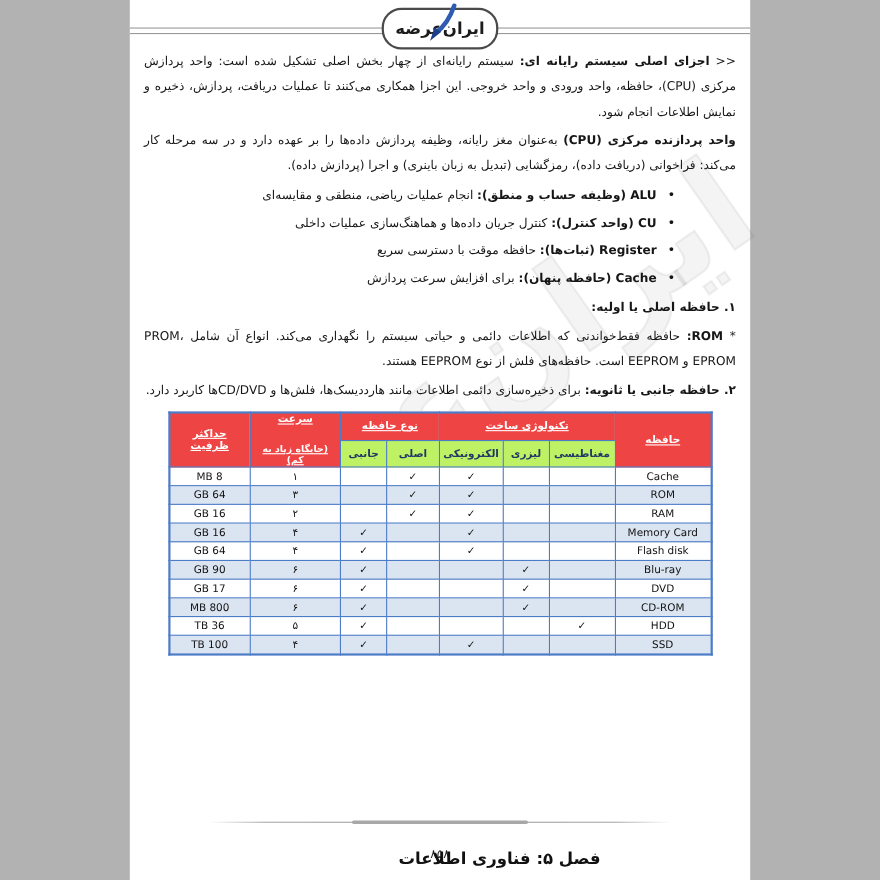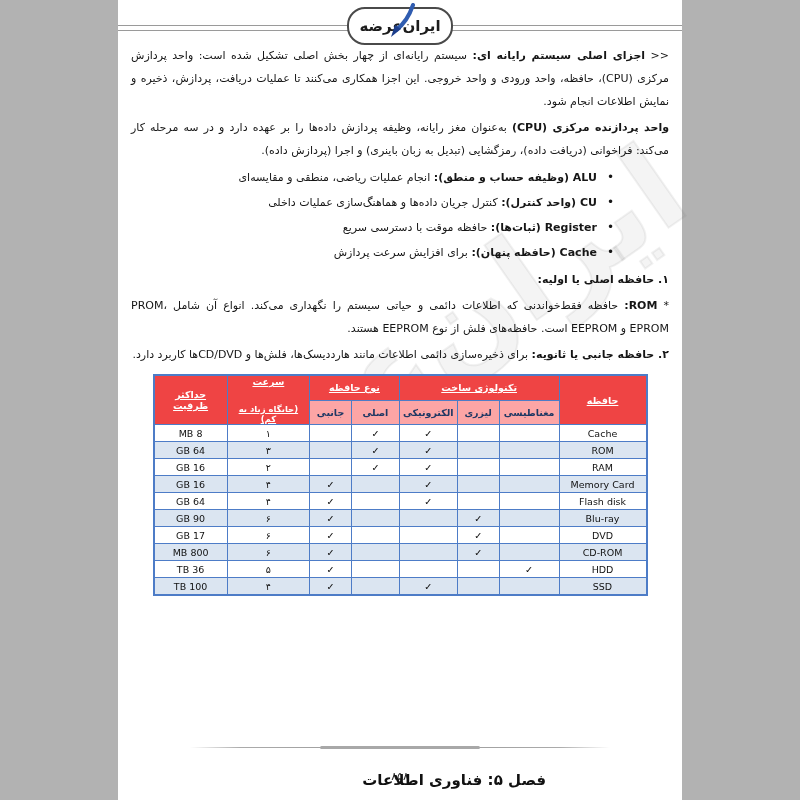--- a/index.html
+++ b/index.html
@@ -57,21 +57,21 @@
   table.memtab th, table.memtab td{
     border:1px solid #4d7cc7;text-align:center;vertical-align:middle;
     padding:0 2px;
   }
   th.group{
     background:#ef4444;color:#ffffff;font-size:9.5px;font-weight:bold;
     height:17px;
     text-decoration:underline;
   }
   th.sub{
-    background:#fca5a5;color:#1f3864;font-size:9.5px;font-weight:bold;
+    background:#bef264;color:#1f3864;font-size:9.5px;font-weight:bold;
     height:17px;
   }
   .speed-sub{font-size:8.5px;font-weight:bold;display:block;line-height:10px;margin-top:16px;}
   .speed-main{display:block;line-height:12px;}
   table.memtab td{font-size:9.5px;height:16px;color:#111;}
   table.memtab tbody tr:nth-child(even){background:#dbe5f1;}
   
   .footer-rule{
     position:absolute;top:747px;left:72px;width:420px;height:1px;
     background:linear-gradient(90deg, rgba(160,160,160,0), #ababab 12%, #9a9a9a 45%, #9a9a9a 55%, #ababab 88%, rgba(160,160,160,0));

